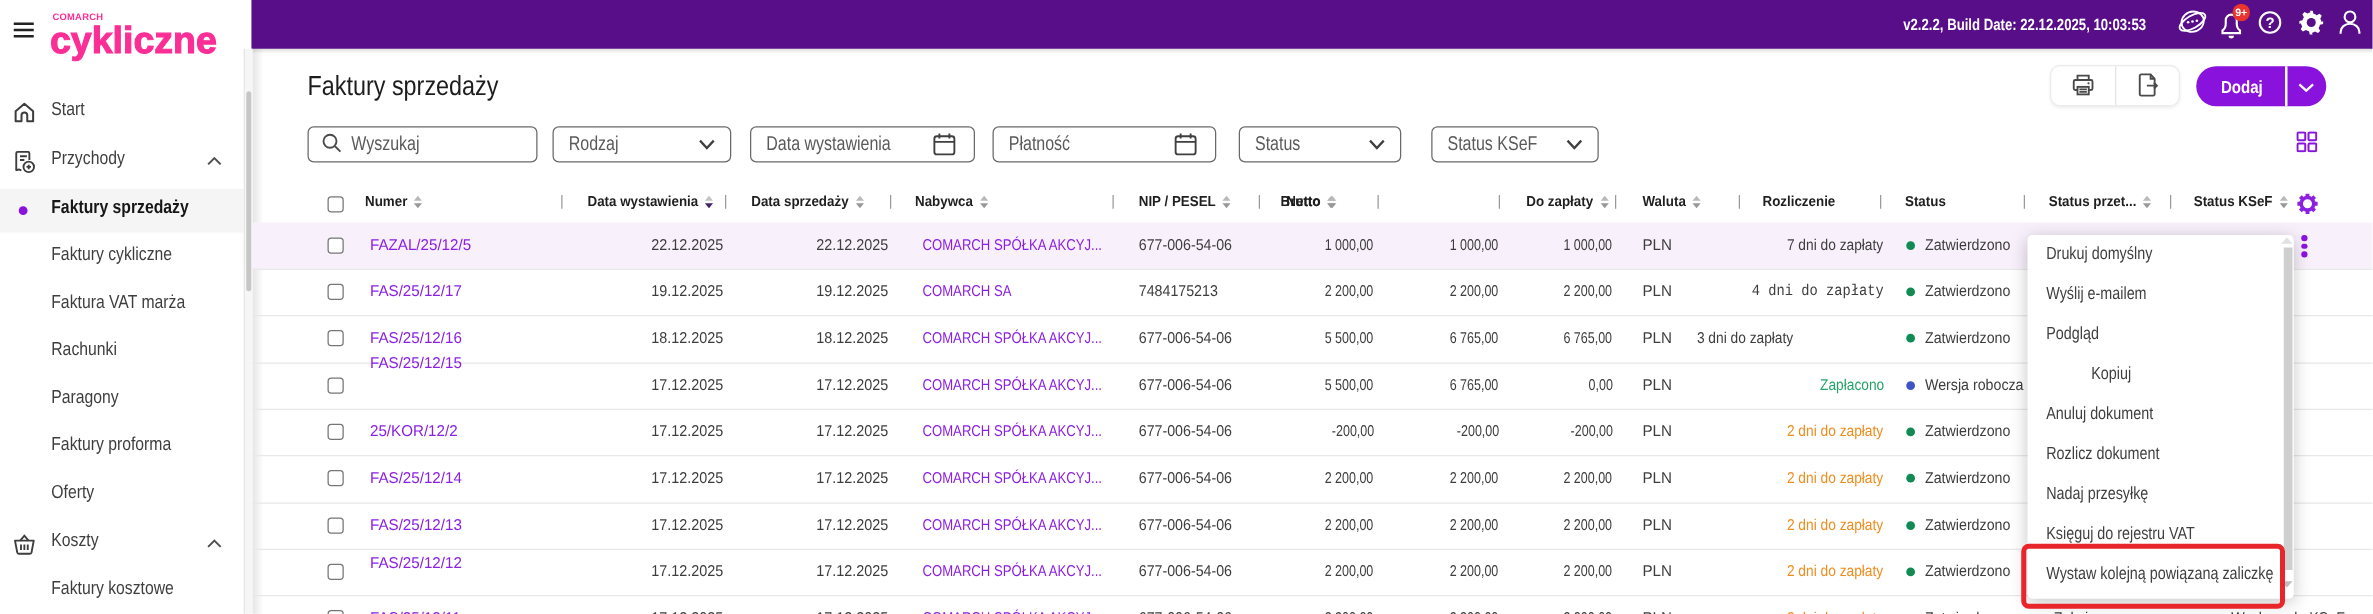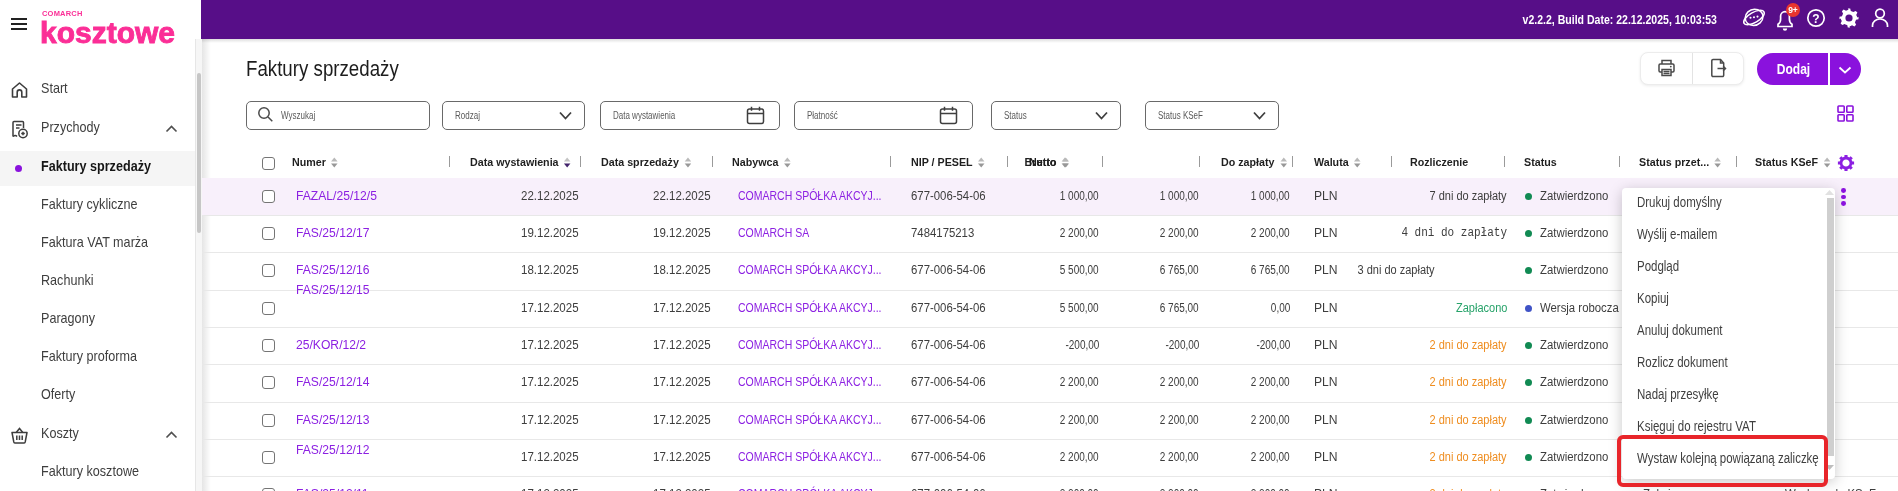--- a/index.html
+++ b/index.html
@@ -6,21 +6,21 @@
 .abs{position:absolute;}
 .cell{position:absolute;font-size:12.5px;color:#3a3a3a;white-space:nowrap;}
 .hdrcell{position:absolute;font-size:11.5px;font-weight:bold;color:#1f1f1f;white-space:nowrap;}
 .link{color:#8c20e2;}
 .num{color:#3d3d3d;}
 .or{color:#ef8d1f;}
 .gr{color:#27a36a;}
 .nav{position:absolute;left:41px;font-size:15px;color:#3e3e3e;white-space:nowrap;}
 .mi{position:absolute;left:1637px;font-size:14px;color:#3f3f3f;white-space:nowrap;}
 .fbox{position:absolute;top:100.5px;height:29px;border:1.5px solid #696969;border-radius:5px;background:#fff;}
-.ftxt{position:absolute;top:100.5px;height:29px;line-height:29px;font-size:10px;color:#5a5a5a;white-space:nowrap;}
+.ftxt{position:absolute;top:100.5px;height:29px;line-height:29px;font-size:16px;color:#5a5a5a;white-space:nowrap;}
 .sort{display:inline-block;vertical-align:middle;margin-left:5px;}
 .t{display:inline-block;transform:scaleX(0.82);transform-origin:0 50%;}
 .tr{display:inline-block;transform:scaleX(0.82);transform-origin:100% 50%;}
 .tc{display:inline-block;transform:scaleX(0.82);transform-origin:50% 50%;}
 .cell .t,.cell .tr{transform:scaleX(0.92);}
 .hdrcell .t,.hdrcell .tr{transform:scaleX(0.93);}
 .mi .t{transform:scaleX(0.82);}
 .nav .t{transform:scaleX(0.84);}
 .ftxt .t{transform:scaleX(0.80);}
 .ver .tr{transform:scaleX(0.81);}
@@ -64,21 +64,21 @@
     <circle cx="140" cy="10.5" r="4.3"></circle>
     <path d="M132.5 24 v-1.5 a7.5 6.5 0 0 1 15 0 V24"></path>
   </g>
 </svg>
 <div class="abs" style="left:0;top:0;width:201px;height:491px;background:#fff;"></div>
 <div class="abs" style="left:202px;top:39px;width:9px;height:452px;background:linear-gradient(to right,rgba(0,0,0,0.10),rgba(0,0,0,0));"></div>
 <div class="abs" style="left:11px;top:18px;width:16px;height:2.2px;background:#222;"></div>
 <div class="abs" style="left:11px;top:23px;width:16px;height:2.2px;background:#222;"></div>
 <div class="abs" style="left:11px;top:28px;width:16px;height:2.2px;background:#222;"></div>
 <div class="abs" style="left:42px;top:9px;font-size:7.5px;font-weight:bold;letter-spacing:0.2px;color:#fb2e96;">COMARCH</div>
-<div class="abs" style="left:40px;top:16px;font-size:30px;line-height:34px;font-weight:bold;letter-spacing:0px;color:#fb2e96;-webkit-text-stroke:0.9px #fb2e96;">kosztowe</div>
+<div class="abs" style="left:40px;top:16px;font-size:30px;line-height:34px;font-weight:bold;letter-spacing:0px;color:#fb2e96;-webkit-text-stroke:0.9px #fb2e96;">cykliczne</div>
 <div class="abs" style="left:0;top:151px;width:195px;height:35px;background:#f5f5f5;"></div>
 <div class="abs" style="left:15px;top:164.5px;width:7px;height:7px;border-radius:50%;background:#8a12dd;"></div>
 <div class="nav" style="top:79px;"><span class="t">Start</span></div>
 <div class="nav" style="top:118px;"><span class="t">Przychody</span></div>
 <div class="nav" style="top:157px;font-weight:bold;color:#161616;"><span class="t">Faktury sprzedaży</span></div>
 <div class="nav" style="top:195px;"><span class="t">Faktury cykliczne</span></div>
 <div class="nav" style="top:233px;"><span class="t">Faktura VAT marża</span></div>
 <div class="nav" style="top:271px;"><span class="t">Rachunki</span></div>
 <div class="nav" style="top:309px;"><span class="t">Paragony</span></div>
 <div class="nav" style="top:347px;"><span class="t">Faktury proforma</span></div>
@@ -361,21 +361,21 @@
 <div class="cell num" style="left:1314px;top:476.2px;height:37.3px;line-height:37.3px;"><span class="t s97">PLN</span></div>
 <div class="cell or" style="left:1347px;top:476.2px;width:160px;height:37.3px;line-height:37.3px;text-align:right;"><span class="tr s88">2 dni do zapłaty</span></div>
 
 <div class="cell num" style="left:1540px;top:476.2px;height:37.3px;line-height:37.3px;"><span class="t s91">Zatwierdzono</span></div>
 <div class="cell num" style="left:1643px;top:476.2px;height:37.3px;line-height:37.3px;"><span class="t ">Zaksięgowano</span></div>
 <div class="cell num" style="left:1716px;top:476.2px;width:160px;height:37.3px;line-height:37.3px;text-align:right;"><span class="tr s91">Wysłano do KSeF</span></div>
 <div class="abs" style="left:1622px;top:188px;width:213px;height:291px;background:#fff;border-radius:4px;box-shadow:0 3px 14px rgba(0,0,0,0.22);"></div>
 <div class="mi" style="top:193.5px;"><span class="t">Drukuj domyślny</span></div>
 <div class="mi" style="top:225.5px;text-align:center;"><span class="t">Wyślij e-mailem</span></div>
 <div class="mi" style="top:257.5px;"><span class="t">Podgląd</span></div>
-<div class="mi" style="top:289.5px;"><span class="t">Kopiuj</span></div>
+<div class="mi" style="top:289.5px;margin-left:36px;"><span class="t">Kopiuj</span></div>
 <div class="mi" style="top:321.5px;"><span class="t">Anuluj dokument</span></div>
 <div class="mi" style="top:353.5px;"><span class="t">Rozlicz dokument</span></div>
 <div class="mi" style="top:385.5px;"><span class="t">Nadaj przesyłkę</span></div>
 <div class="mi" style="top:417.5px;"><span class="t">Księguj do rejestru VAT</span></div>
 <div class="mi" style="top:449.5px;"><span class="t">Wystaw kolejną powiązaną zaliczkę</span></div>
 <div class="abs" style="left:1826.5px;top:198px;width:7px;height:258px;background:#cfcfcf;border-radius:0px;"></div>
 <svg class="abs" style="left:1824px;top:189px;" width="11" height="7" viewBox="0 0 11 7">
     <path d="M5.5 1 L10 6 H1 Z" fill="#e1e1e1"></path>
   </svg>
 <svg class="abs" style="left:1824px;top:464px;" width="11" height="7" viewBox="0 0 11 7">

